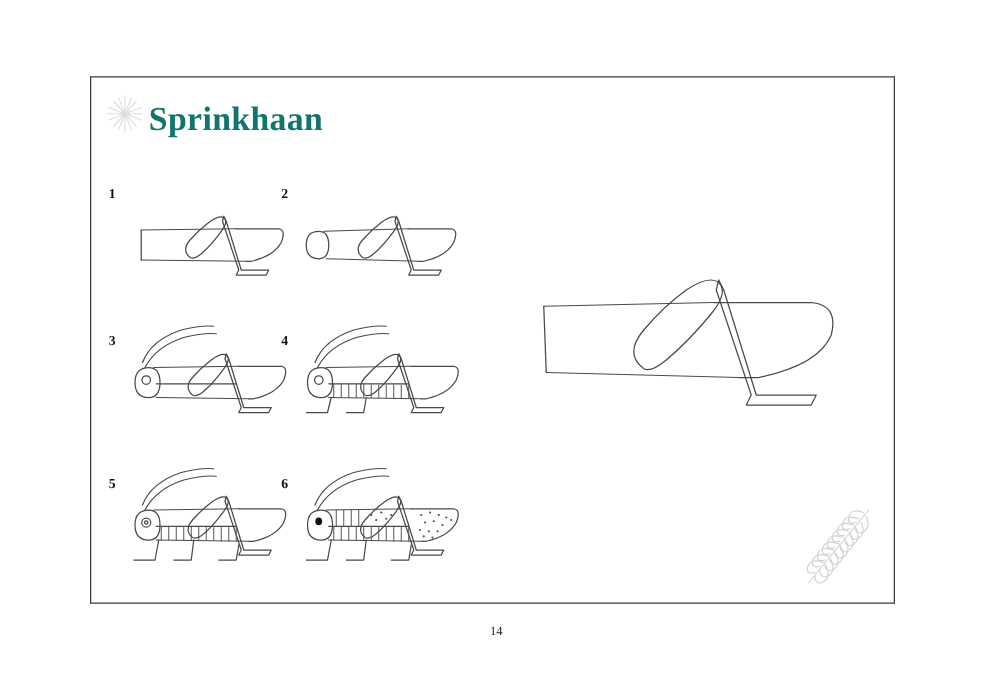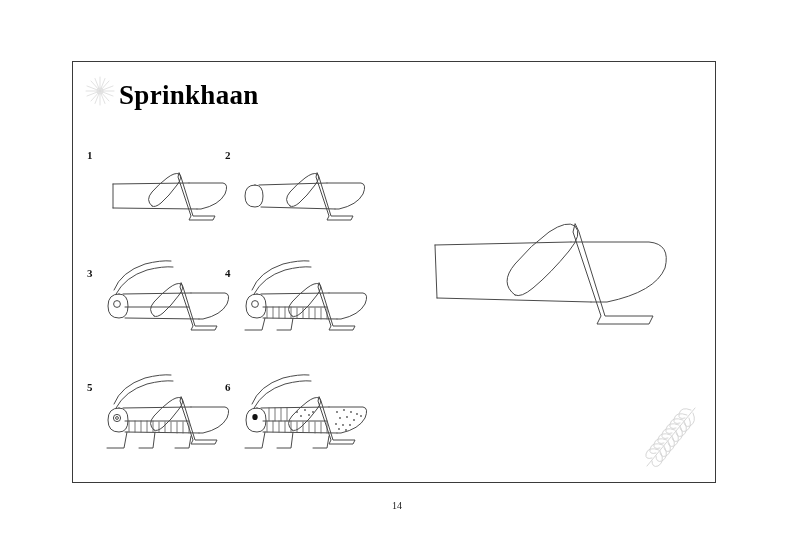--- a/index.html
+++ b/index.html
@@ -27,21 +27,21 @@
     left:10px;top:12px;
     width:34px;height:34px;
     opacity:.32;
   }
   .title{
     position:absolute;
     left:46px;top:18px;
     font-family:"Liberation Serif", serif;
     font-size:27px;
     font-weight:bold;
-    color:#000000;
+    color:#0f766e;
     letter-spacing:.3px;
     white-space:nowrap;
   }
   .step{
     position:absolute;
   }
   .step-num{
     position:absolute;
     font-family:"Liberation Serif", serif;
     font-size:11px;

